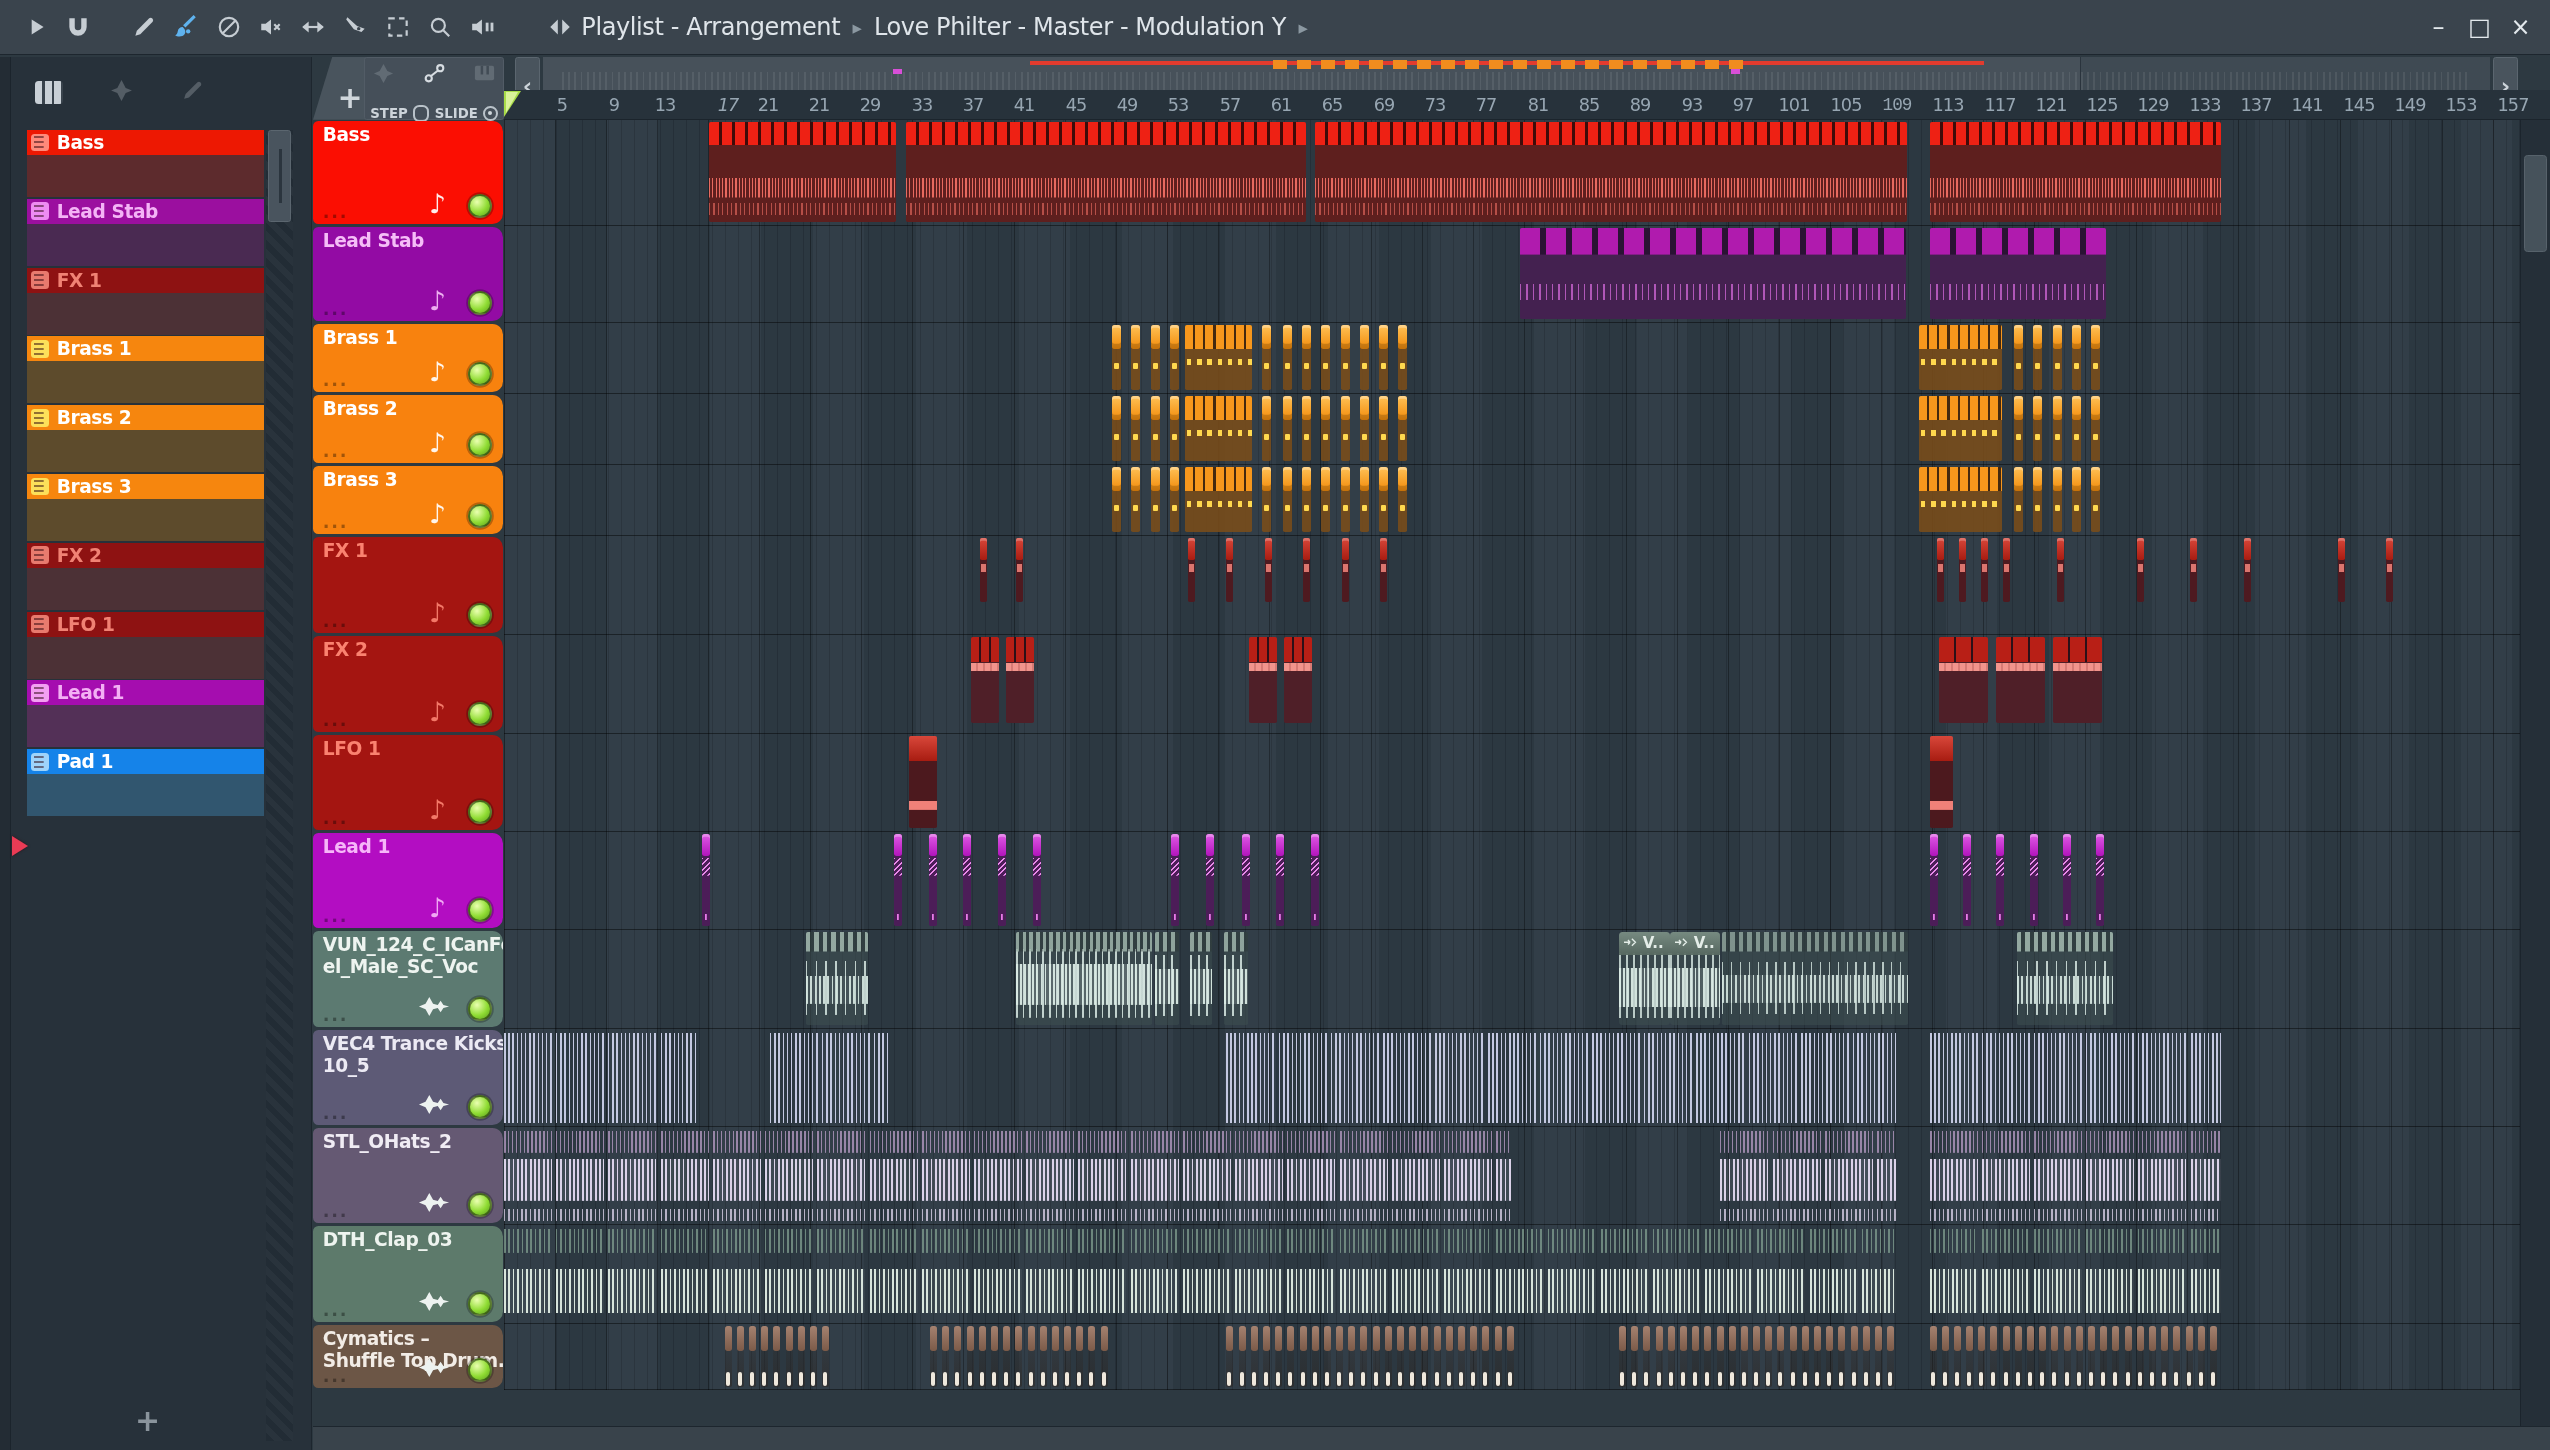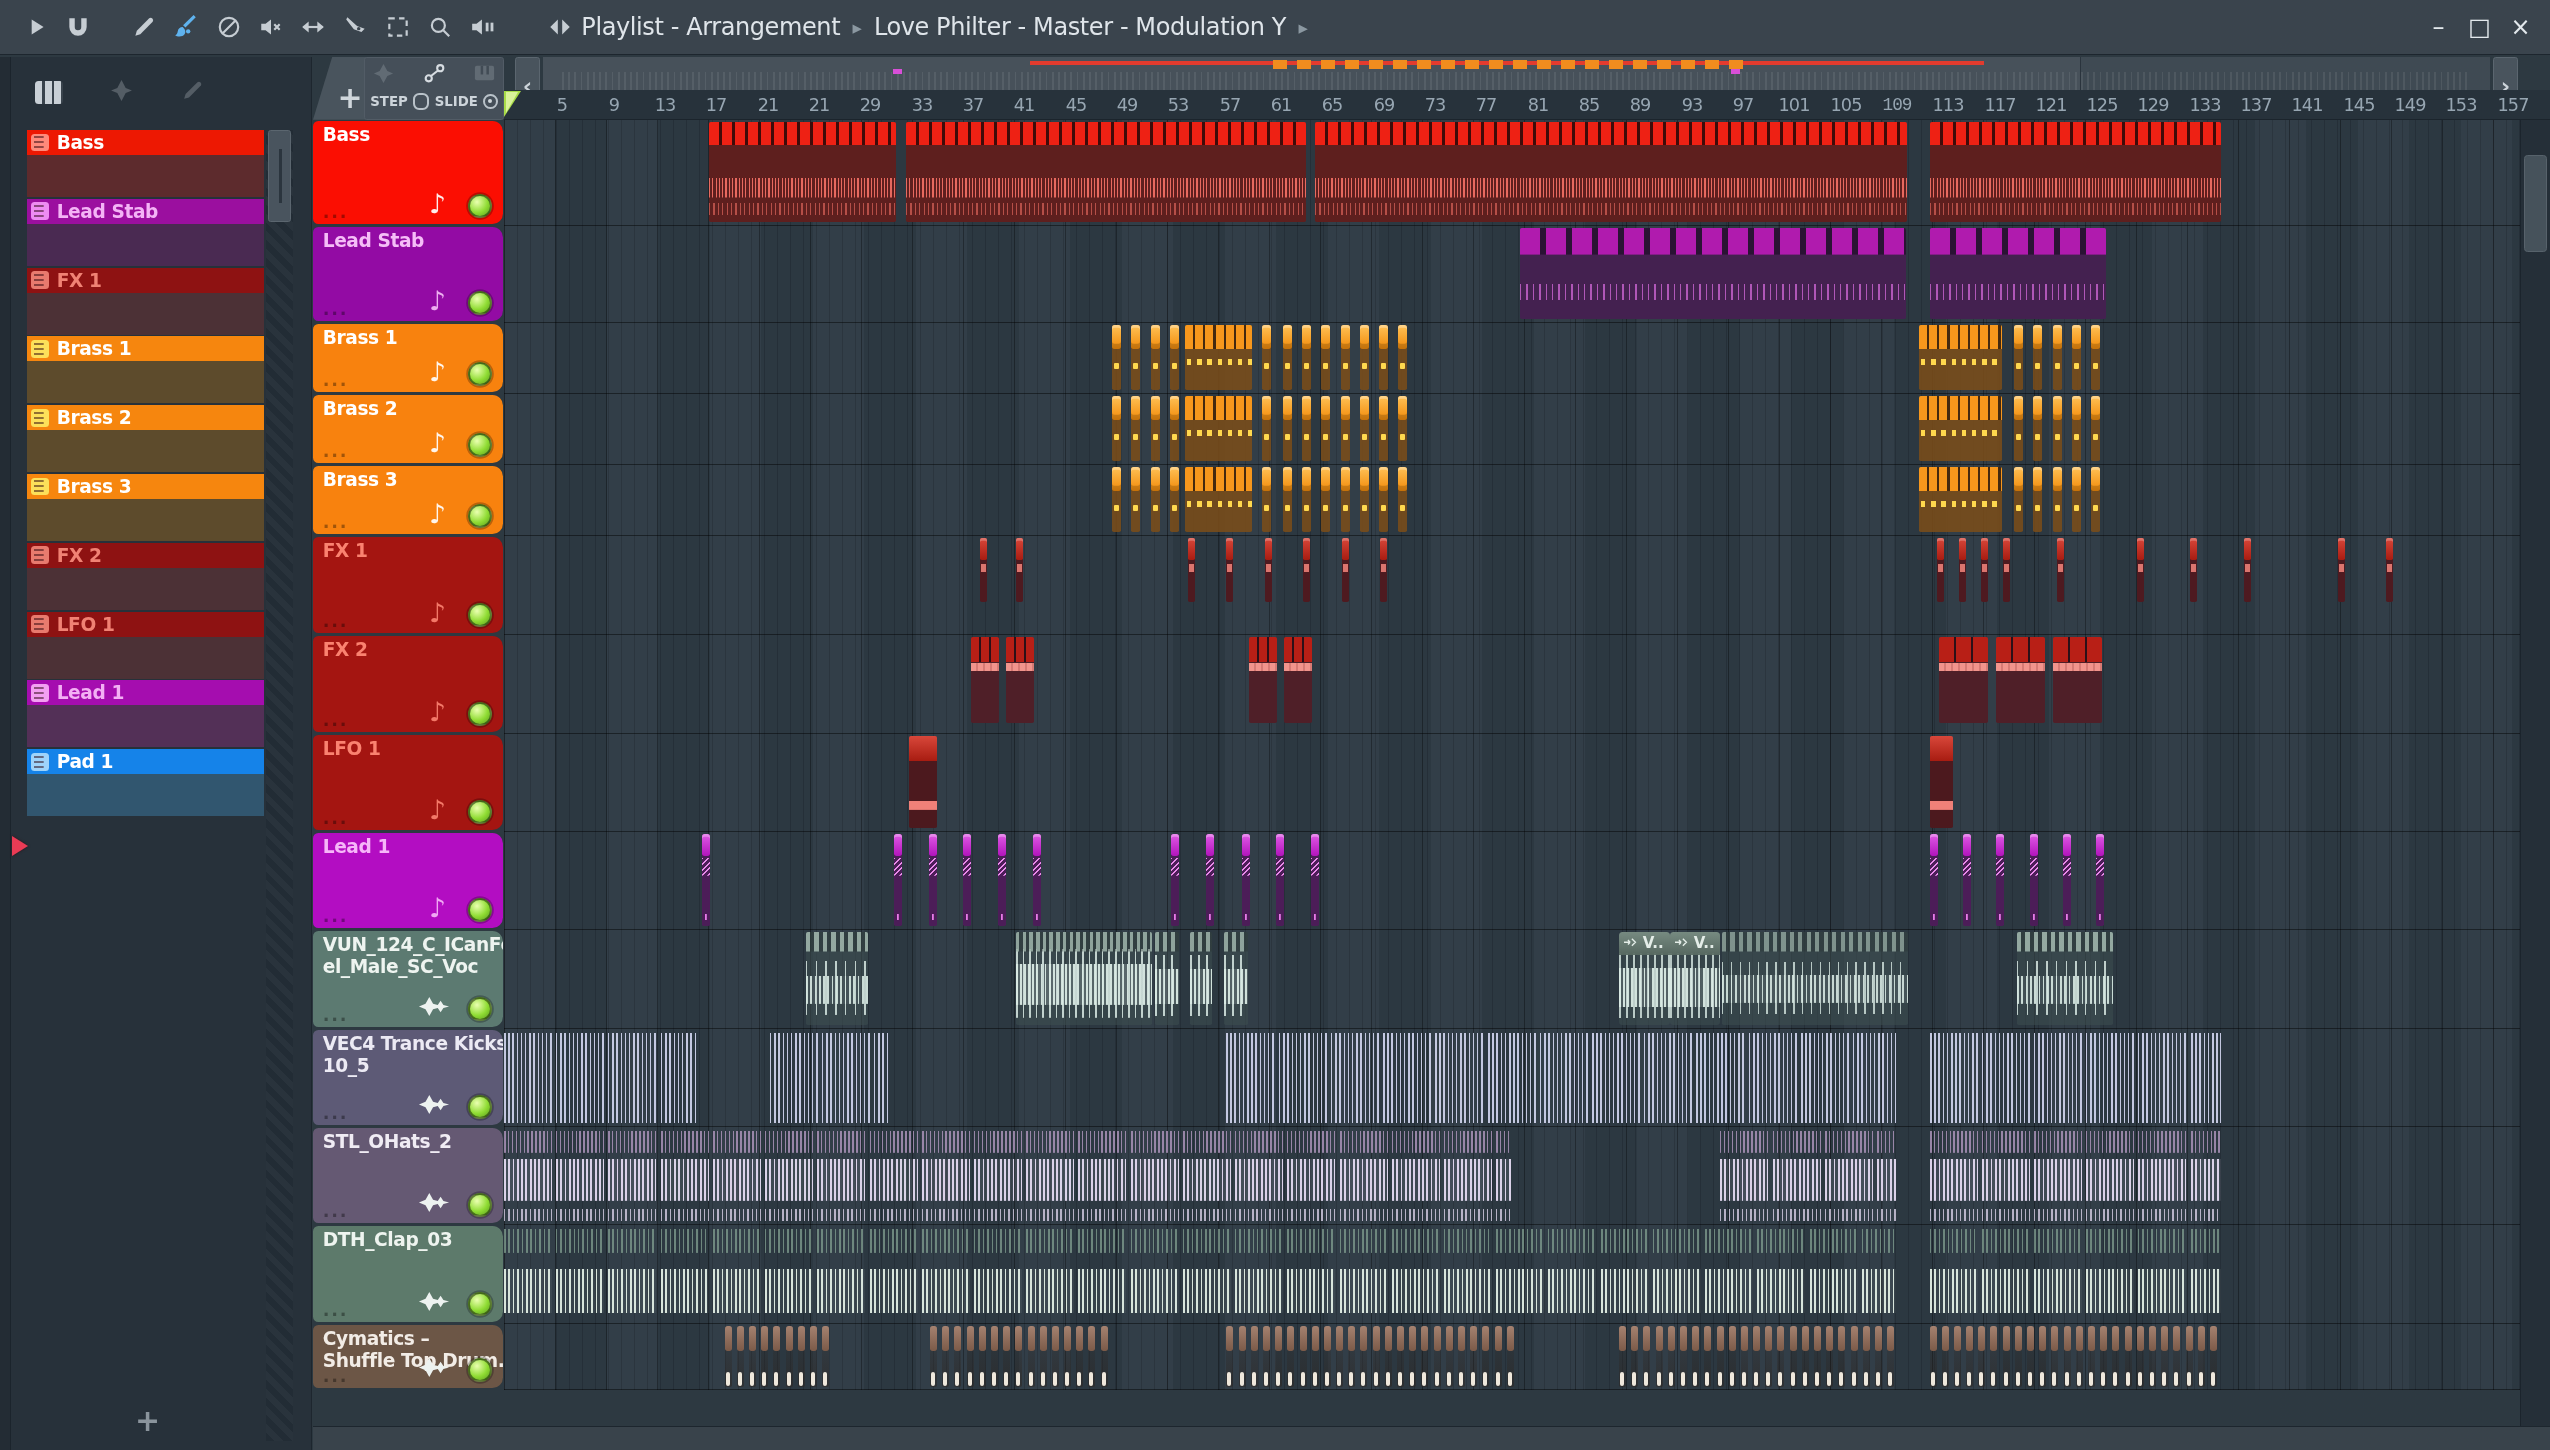--- a/index.html
+++ b/index.html
@@ -69,21 +69,21 @@
   
   #main{position:absolute;left:313px;top:55px;right:0;bottom:0}
   #subtoolbar{position:absolute;left:0;top:0;right:0;height:65px}
   .tab-plus{position:absolute;left:0;top:1.8px;width:74px;height:63px;background:#49545d;
     clip-path:polygon(26% 0,100% 0,100% 100%,0 100%);display:flex;align-items:flex-end;justify-content:center;
     color:#cfd6db;font-size:30px;font-weight:bold;padding-bottom:5.3px}
   .tool-panel{position:absolute;left:51px;top:1.8px;width:140px;height:63px;background:#454f59;
     border:0.9px solid #525c66;border-radius:2.7px;padding:3.5px 5.3px}
   .tp-icons{display:flex;justify-content:space-between;align-items:center;height:28px;padding:0 1.8px}
   .tp-icons svg{width:23px;height:23px}
-  .tp-row{display:flex;align-items:center;gap:5.3px;margin-top:4px}
+  .tp-row{display:flex;align-items:center;gap:5.3px;margin-top:16px}
   .tp-row .lbl{font-size:13.3px;font-weight:bold;color:#cdd4da;letter-spacing:0}
   .stepbox{width:17px;height:17px;border:2.7px solid #b9c2c9;border-radius:6.2px}
   .slidedot{width:15px;height:15px;border:2.7px solid #b9c2c9;border-radius:50%;position:relative}
   .slidedot::after{content:"";position:absolute;left:2.7px;top:2.7px;width:4.4px;height:4.4px;border-radius:50%;background:#cfd6db}
   .ov-btn{position:absolute;top:1.8px;width:25px;height:58px;background:#49545d;border:0.9px solid #5b666f;
     border-radius:2.7px;display:flex;align-items:center;justify-content:center;color:#cdd4da;font-size:23px;font-weight:bold}
   #ov-left{left:202px}
   #ov-right{right:32px}
   #overview{position:absolute;left:230px;right:60px;top:1.8px;height:58px;background:#3f4a53;overflow:hidden}
   #ov-view{position:absolute;left:0;top:0;bottom:0;width:79%;background:rgba(255,255,255,.045);border-right:0.9px solid #2a343d}
@@ -453,21 +453,21 @@
       </div>
       <div class="ov-btn" id="ov-right">›</div>
     </div>
 
     <div id="ruler">
       <div id="playflag"></div>
 
     <span class="rlabel" style="left: 58px;">5</span>
         <span class="rlabel" style="left: 110px;">9</span>
         <span class="rlabel" style="left: 161px;">13</span>
-        <span class="rlabel" style="left: 212px;">17</span>
+        <span class="rlabel" style="left: 224px; font-style: italic;">17</span>
         <span class="rlabel" style="left: 264px;">21</span>
         <span class="rlabel" style="left: 315px;">21</span>
         <span class="rlabel" style="left: 366px;">29</span>
         <span class="rlabel" style="left: 418px;">33</span>
         <span class="rlabel" style="left: 469px;">37</span>
         <span class="rlabel" style="left: 520px;">41</span>
         <span class="rlabel" style="left: 572px;">45</span>
         <span class="rlabel" style="left: 623px;">49</span>
         <span class="rlabel" style="left: 674px;">53</span>
         <span class="rlabel" style="left: 726px;">57</span>

